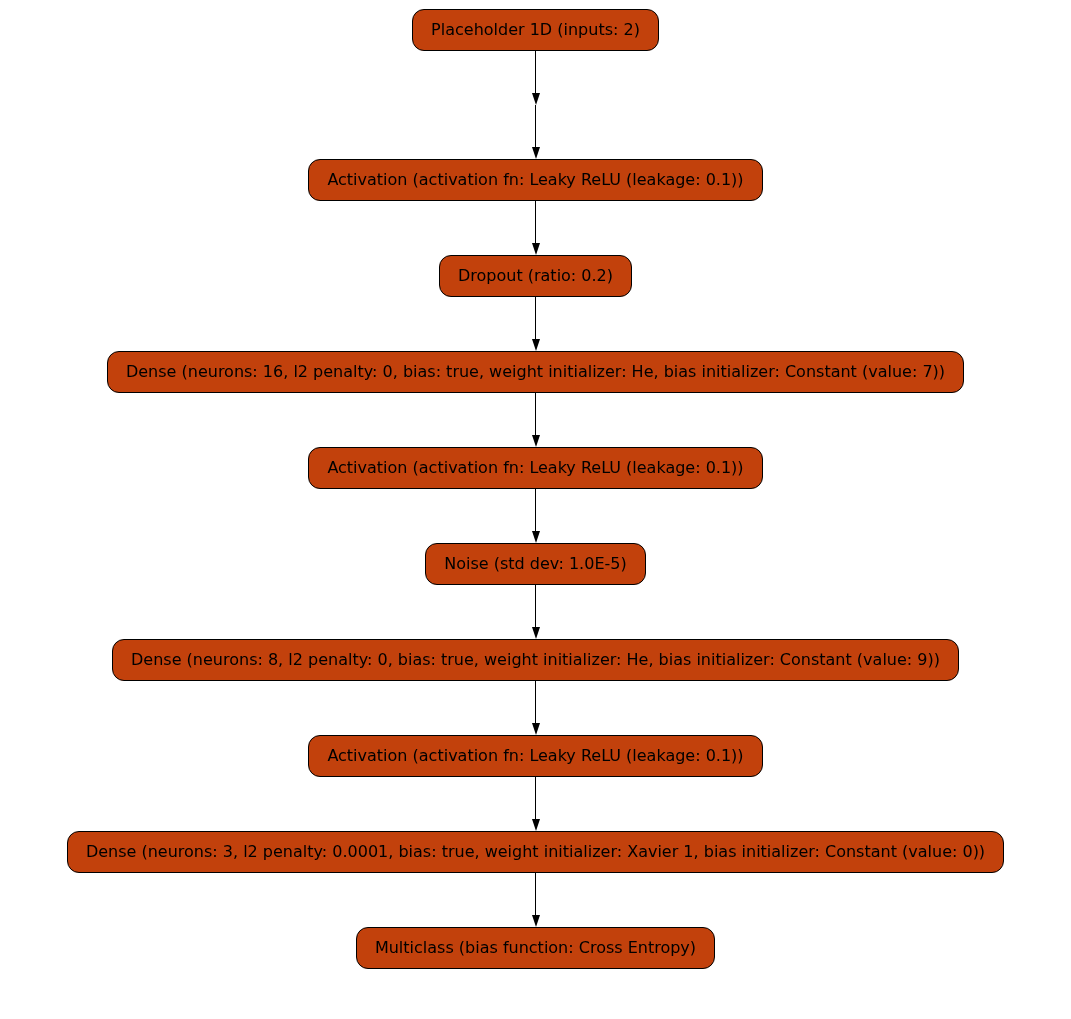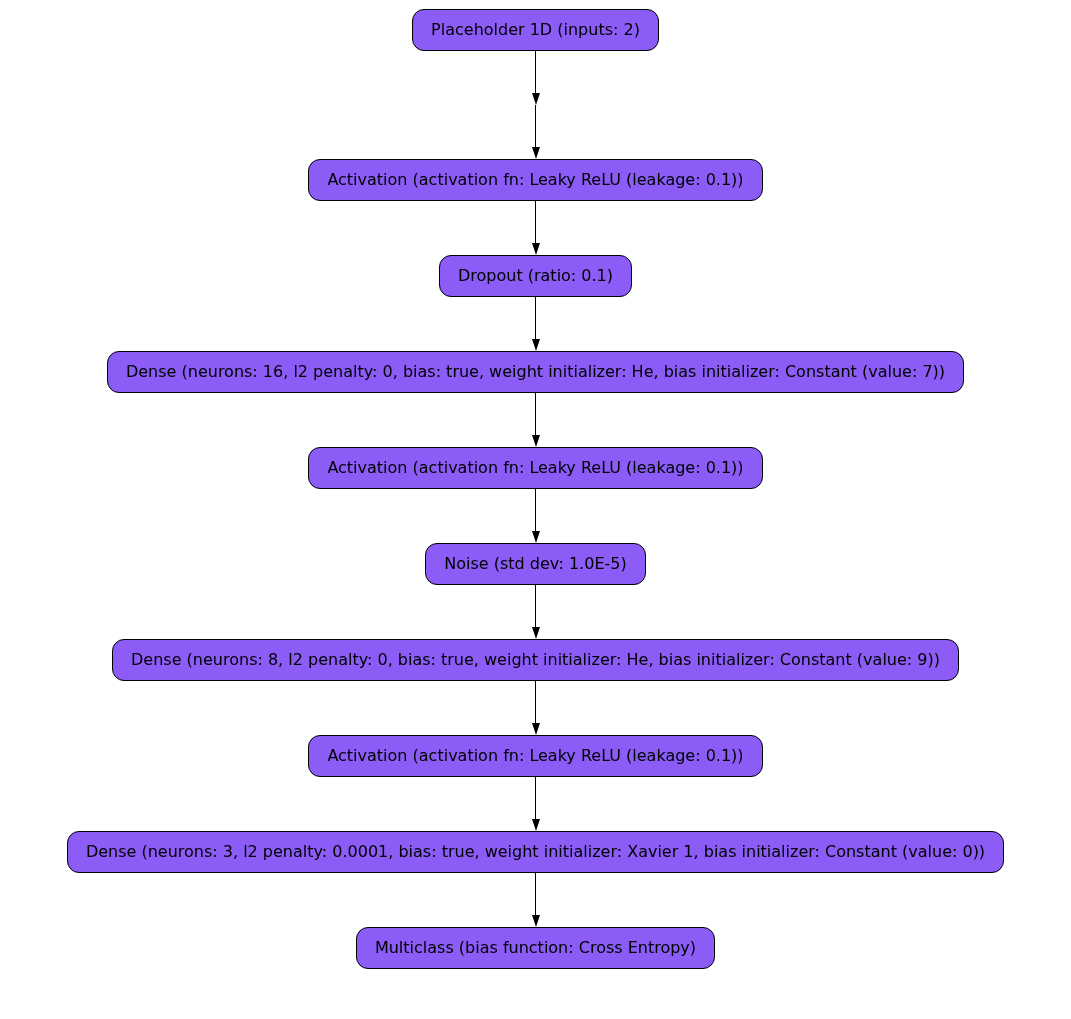--- a/index.html
+++ b/index.html
@@ -21,21 +21,21 @@
   }
   .node {
     height: 42px;
     box-sizing: border-box;
     display: flex;
     align-items: center;
     justify-content: center;
     padding: 0 18px;
     border: 1.4px solid #000000;
     border-radius: 12px;
-    background: #8b5cf6;
+    background: #c2410c;
     color: #000000;
     font-size: 16px;
     line-height: 1;
     white-space: nowrap;
     flex: 0 0 auto;
   }
   .edge {
     height: 54px;
     display: flex;
     flex-direction: column;
@@ -75,21 +75,21 @@
     <div class="head"></div>
   </div>
 
   <div class="node">Activation (activation fn: Leaky ReLU (leakage: 0.1))</div>
 
   <div class="edge">
     <div class="shaft"></div>
     <div class="head"></div>
   </div>
 
-  <div class="node">Dropout (ratio: 0.1)</div>
+  <div class="node">Dropout (ratio: 0.2)</div>
 
   <div class="edge">
     <div class="shaft"></div>
     <div class="head"></div>
   </div>
 
   <div class="node">Dense (neurons: 16, l2 penalty: 0, bias: true, weight initializer: He, bias initializer: Constant (value: 7))</div>
 
   <div class="edge">
     <div class="shaft"></div>

